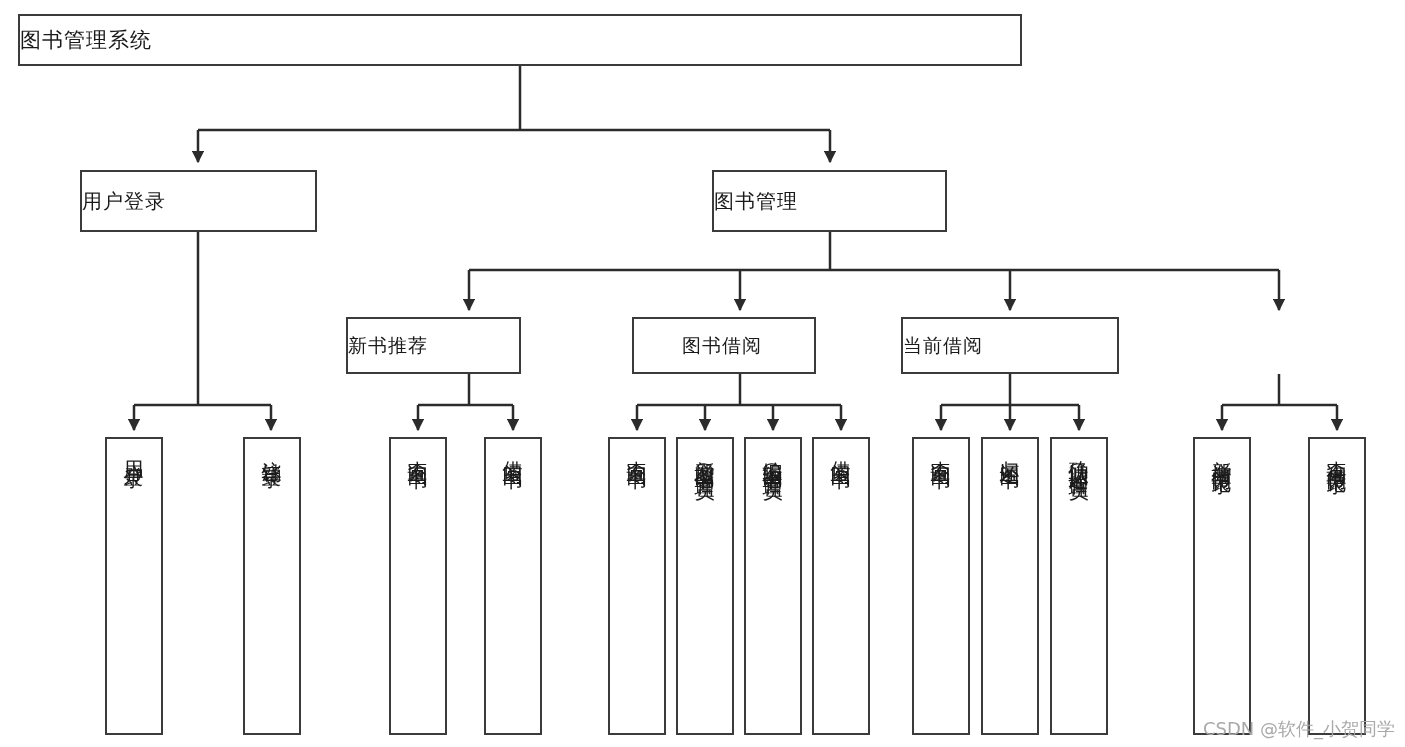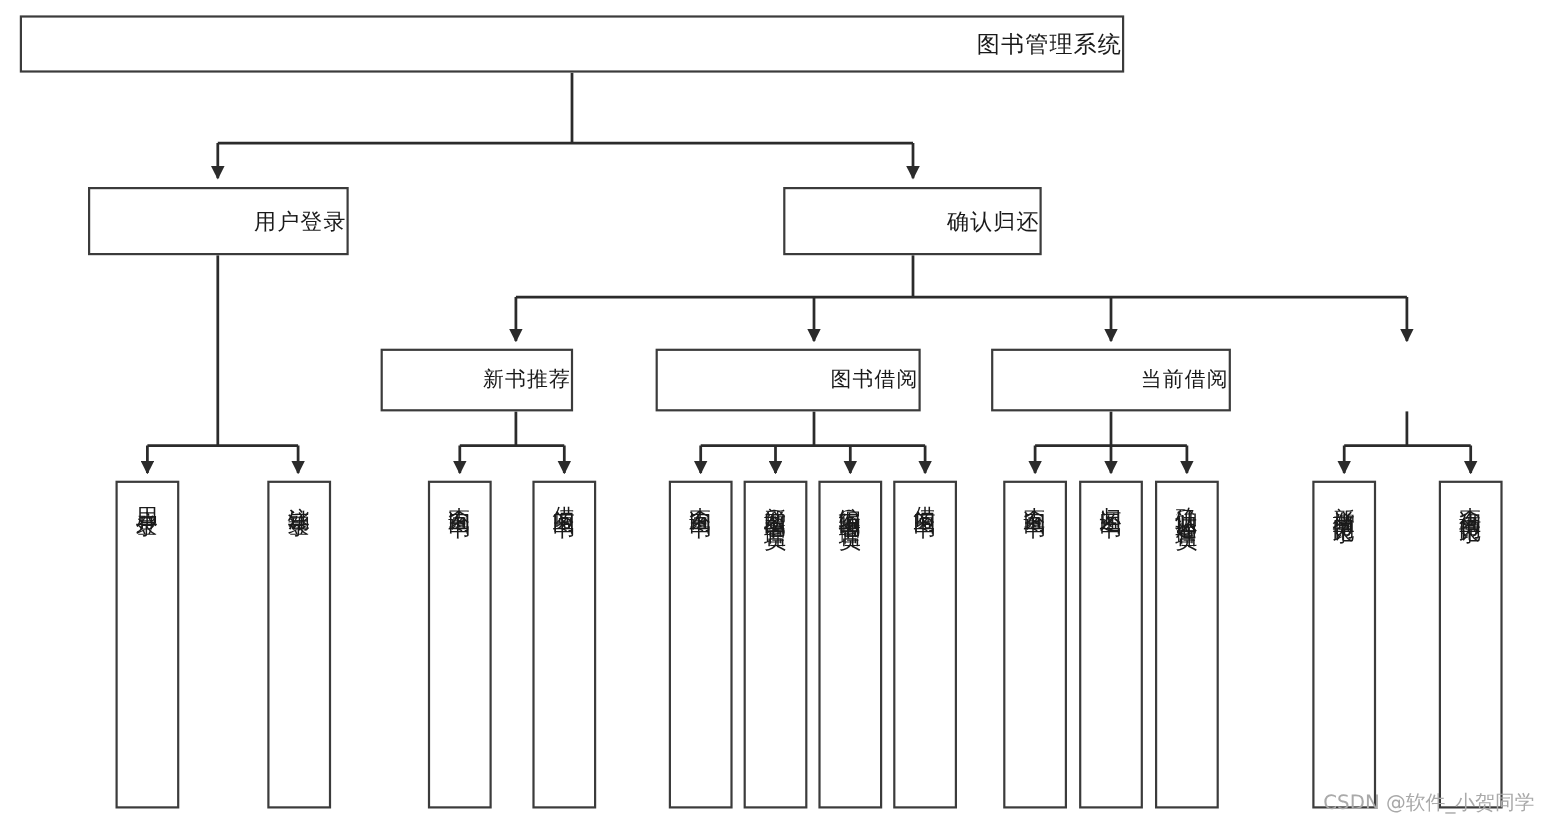--- a/index.html
+++ b/index.html
@@ -10,21 +10,21 @@
   #canvas{position:absolute;left:0;top:0;width:1405px;height:747px;}
   #svg-layer{position:absolute;left:0;top:0;width:1405px;height:747px;}
 
   .node{
     position:absolute;
     box-sizing:border-box;
     background:#ffffff;
     border:2px solid #3b3b3b;
     display:flex;
     align-items:center;
-    justify-content:flex-end;
+    justify-content:flex-start;
     color:#1a1a1a;
   }
   .node-label{
     display:block;
     text-align:center;
     letter-spacing:1px;
     line-height:1.15;
     white-space:nowrap;
   }
 
@@ -119,27 +119,27 @@
   </svg>
 
   <div class="node lvl-root">
     <span class="node-label">图书管理系统</span>
   </div>
 
   <div class="node lvl2" style="left:80px;top:170px;width:237px;">
     <span class="node-label">用户登录</span>
   </div>
   <div class="node lvl2" style="left:712px;top:170px;width:235px;">
-    <span class="node-label">确认归还</span>
+    <span class="node-label">图书管理</span>
   </div>
 
   <div class="node lvl3" style="left:346px;top:317px;width:175px;">
     <span class="node-label">新书推荐</span>
   </div>
-  <div class="node lvl3" style="left:596px;top:317px;width:241px;">
+  <div class="node lvl3" style="left:632px;top:317px;width:184px;padding-left:48px;">
     <span class="node-label">图书借阅</span>
   </div>
   <div class="node lvl3" style="left:901px;top:317px;width:218px;">
     <span class="node-label">当前借阅</span>
   </div>
 
   <div class="node leaf" style="left:105px;">
     <span class="node-label">用户登录</span>
   </div>
   <div class="node leaf" style="left:243px;">

